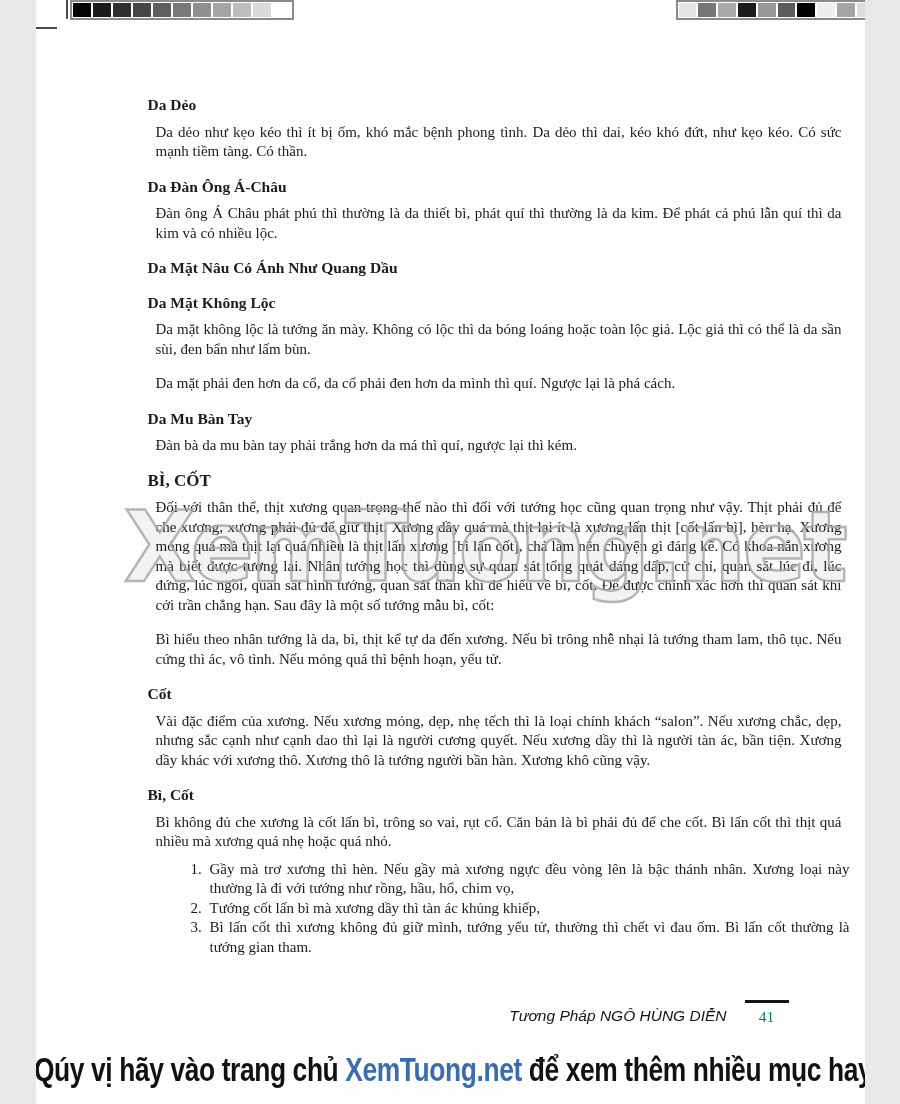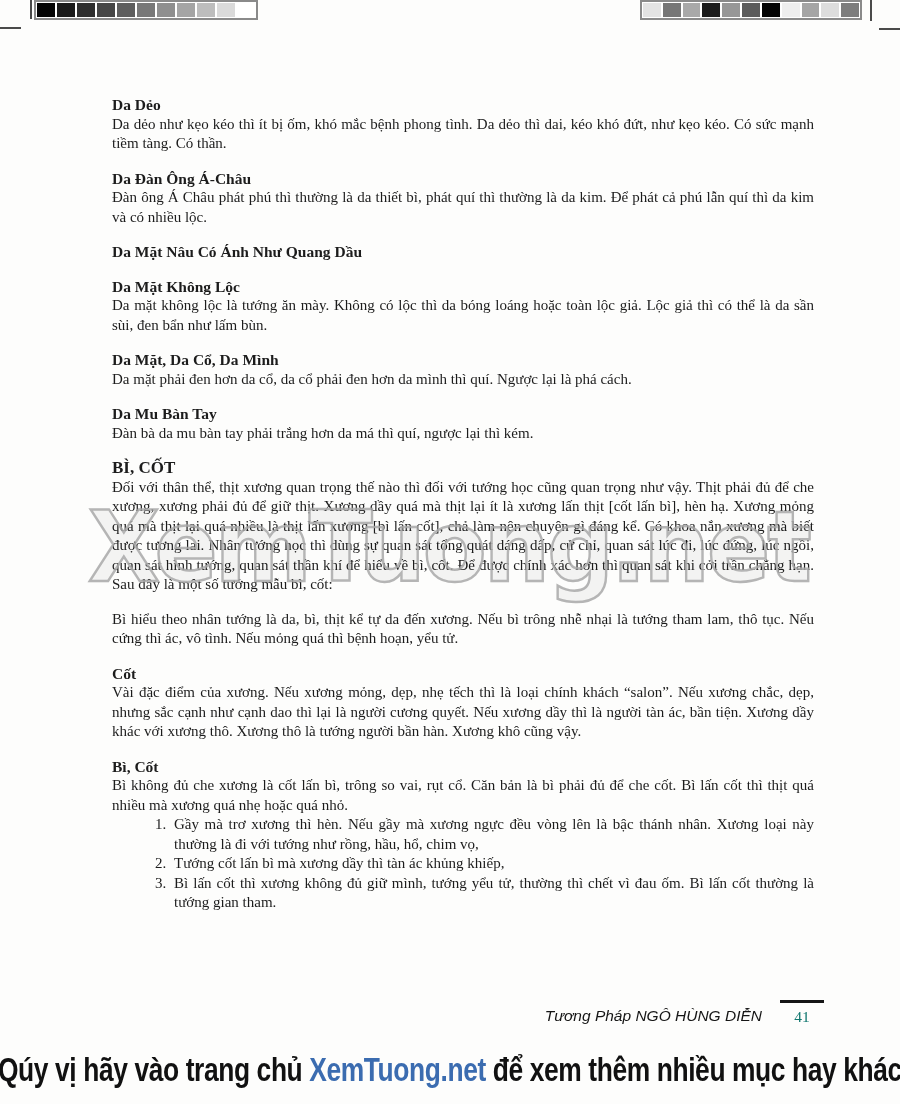--- a/index.html
+++ b/index.html
@@ -1,17 +1,17 @@
 <!DOCTYPE html>
 <html><head>
 <meta charset="utf-8">
 <style>
   html,body{margin:0;padding:0;background:#e8e8e8;}
   .page{
-    position:relative;width:900px;height:1104px;margin:0 auto;
+    position:relative;width:829px;height:1104px;margin:0 auto;
     background:#fdfdfc;overflow:hidden;
     font-family:"Liberation Serif",serif;color:#1c1c1c;
   }
   
   .cal-strip{
     position:absolute;top:0;height:20px;display:flex;gap:2px;
     border:2px solid #8a8a8a;background:#ffffff;padding:1px;box-sizing:border-box;
   }
   .cal-strip.left{left:34px;width:224px;}
   .cal-strip.right{left:640px;width:222px;}
@@ -26,21 +26,21 @@
   .doc{
     position:absolute;left:112px;top:95px;width:702px;
     font-size:15px;line-height:19.5px;text-align:justify;
   }
   .doc section{margin:0 0 15px 0;}
   .doc h2{
     margin:0;padding:0;font-size:15.5px;line-height:19.5px;
     font-weight:bold;text-align:left;
   }
   .doc h2.caps{font-size:17px;}
-  .doc p{margin:0;padding:0;}
+  .doc p{margin:8px;padding:0;}
   .doc ol{
     margin:0;padding:0 0 0 46px;list-style:decimal;
   }
   .doc ol li{padding-left:4px;margin-left:12px;}
 
   
   .watermark{
     position:absolute;left:88px;top:490px;width:760px;
     font-family:"DejaVu Sans",sans-serif;font-weight:bold;
     font-size:98px;letter-spacing:-3px;white-space:nowrap;
@@ -120,21 +120,20 @@
         <p>Đàn ông Á Châu phát phú thì thường là da thiết bì, phát quí thì thường là da kim. Để phát cả phú lẫn quí thì da kim và có nhiều lộc.</p>
       </section>
       <section>
         <h2>Da Mặt Nâu Có Ánh Như Quang Dầu</h2>
       </section>
       <section>
         <h2>Da Mặt Không Lộc</h2>
         <p>Da mặt không lộc là tướng ăn mày. Không có lộc thì da bóng loáng hoặc toàn lộc giả. Lộc giả thì có thể là da sần sùi, đen bẩn như lấm bùn.</p>
       </section>
       <section>
-        <h2>Da Mặt, Da Cổ, Da Mình</h2>
         <p>Da mặt phải đen hơn da cổ, da cổ phải đen hơn da mình thì quí. Ngược lại là phá cách.</p>
       </section>
       <section>
         <h2>Da Mu Bàn Tay</h2>
         <p>Đàn bà da mu bàn tay phải trắng hơn da má thì quí, ngược lại thì kém.</p>
       </section>
       <section>
         <h2 class="caps">BÌ, CỐT</h2>
         <p>Đối với thân thể, thịt xương quan trọng thế nào thì đối với tướng học cũng quan trọng như vậy. Thịt phải đủ để che xương, xương phải đủ để giữ thịt. Xương dầy quá mà thịt lại ít là xương lấn thịt [cốt lấn bì], hèn hạ. Xương mỏng quá mà thịt lại quá nhiều là thịt lấn xương [bì lấn cốt], chả làm nên chuyện gì đáng kể. Có khoa nắn xương mà biết được tương lai. Nhân tướng học thì dùng sự quan sát tổng quát dáng dấp, cử chỉ, quan sát lúc đi, lúc đứng, lúc ngồi, quan sát hình tướng, quan sát thần khí để hiểu về bì, cốt. Để được chính xác hơn thì quan sát khi cởi trần chẳng hạn. Sau đây là một số tướng mẫu bì, cốt:</p>
       </section>

